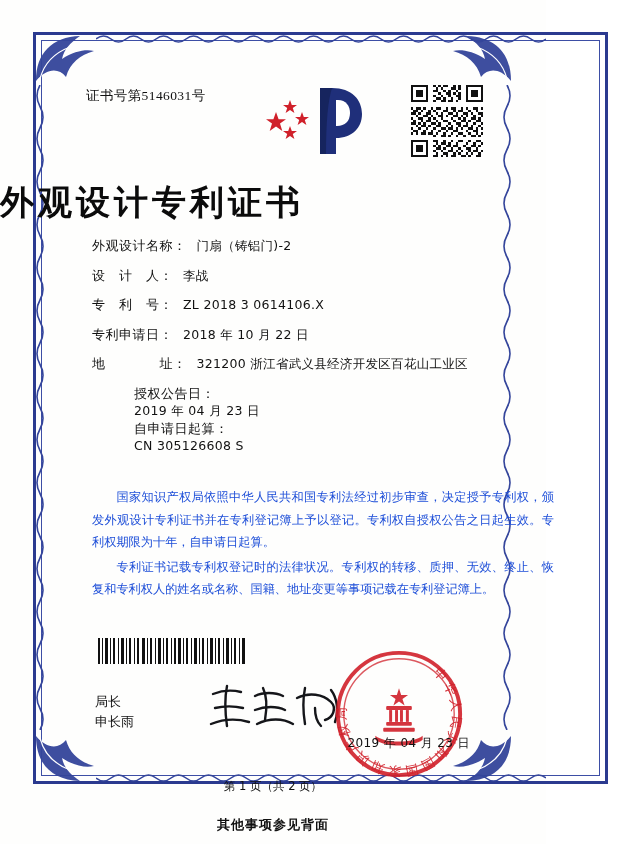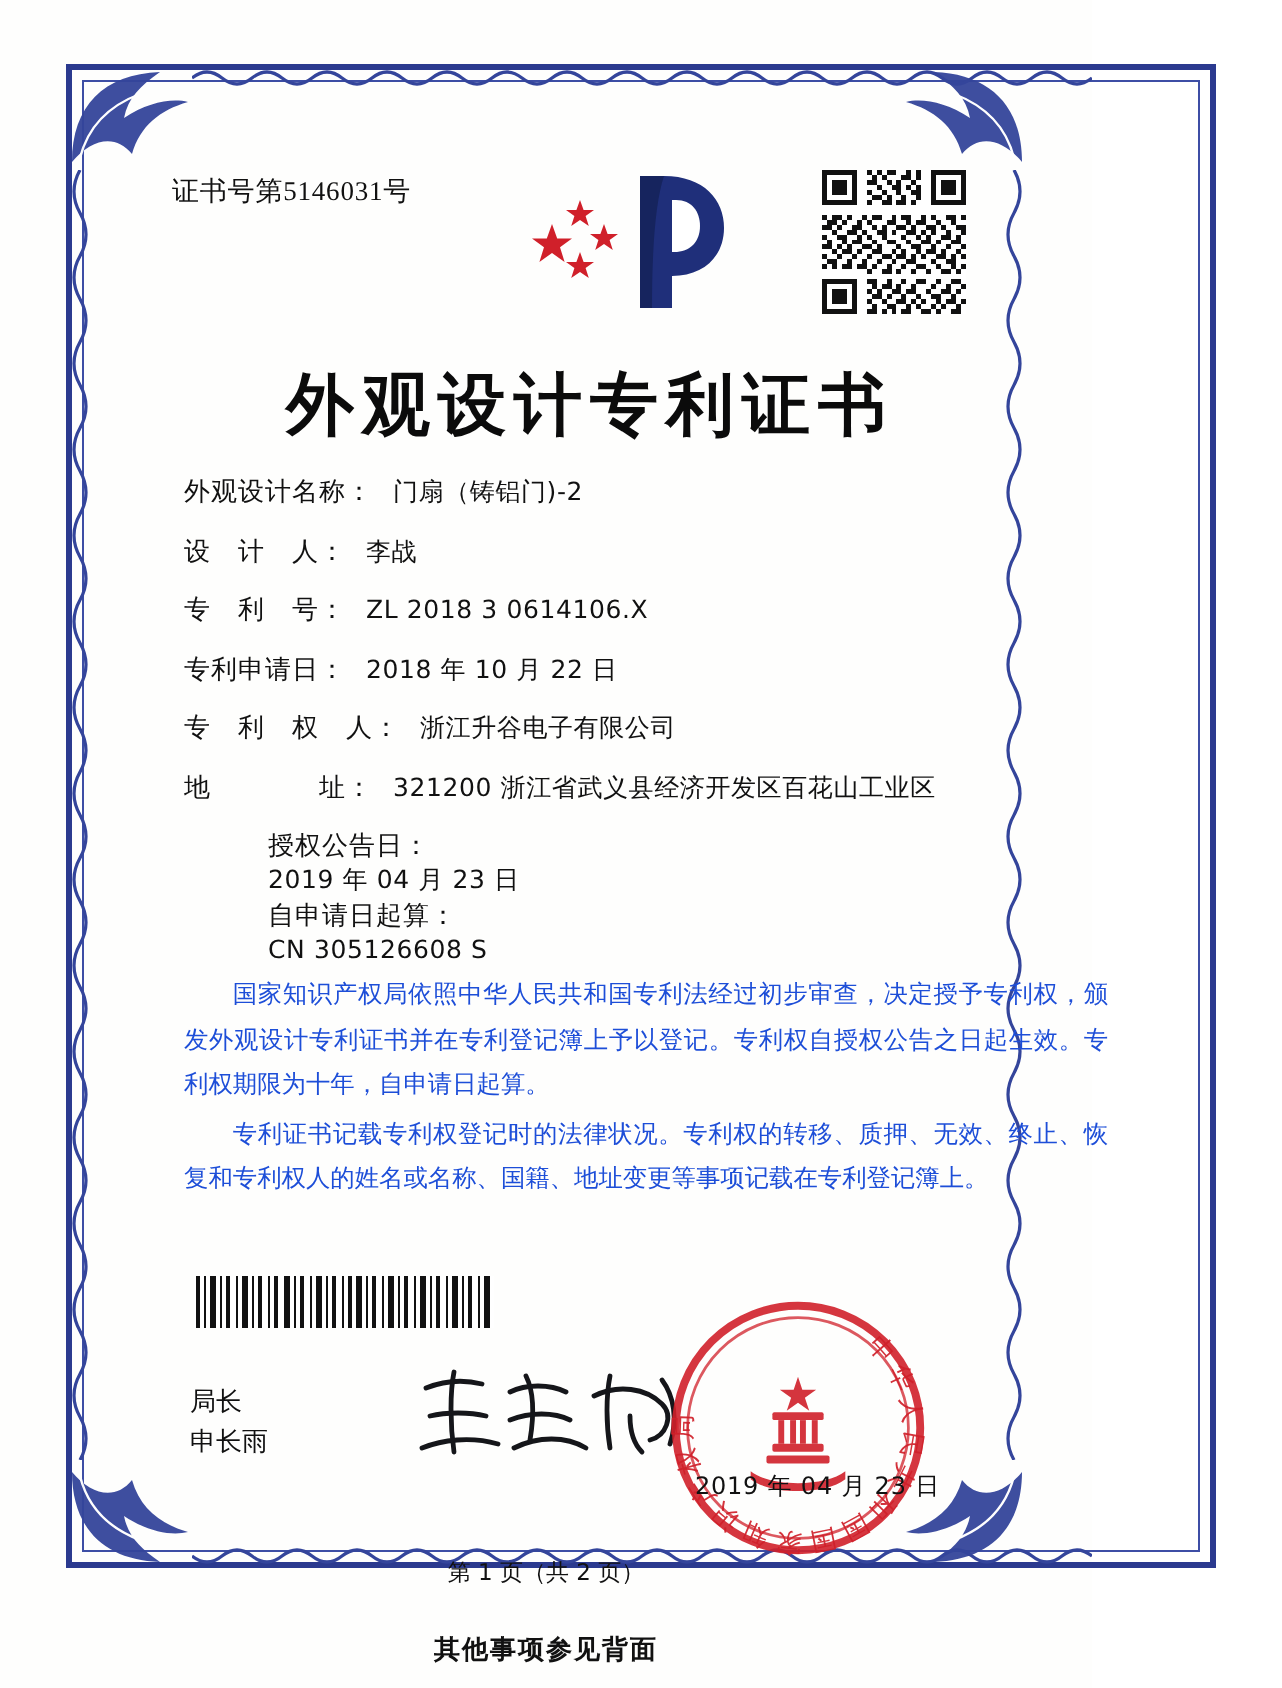--- a/index.html
+++ b/index.html
@@ -102,27 +102,26 @@
     background-blend-mode: multiply;
     position: absolute;
   }
   .qr-inner { position:absolute; inset:0; }
   .qr-inner svg { display:block; width:100%; height:100%; }
 
   .title {
     position: absolute;
     left: 0; right: 0;
     top: 180px;
-    text-align: center;
+    text-align: left;
     font-size: 34px;
     font-weight: bold;
     letter-spacing: 4px;
     color: #0b0b0b;
     font-family: "DejaVu Sans", sans-serif;
-    padding-left: 44px;
   }
 
   
   .fields {
     position: absolute;
     left: 92px;
     top: 237px;
     width: 460px;
   }
   .field-row {
@@ -534,24 +533,20 @@
     </div>
     <div class="field-row">
       <span class="field-label">专　利　号：</span>
       <span class="field-value">ZL 2018 3 0614106.X</span>
     </div>
     <div class="field-row">
       <span class="field-label">专利申请日：</span>
       <span class="field-value">2018 年 10 月 22 日</span>
     </div>
     <div class="field-row">
-      <span class="field-label">专　利　权　人：</span>
-      <span class="field-value">浙江升谷电子有限公司</span>
-    </div>
-    <div class="field-row">
       <span class="field-label">地　　　　址：</span>
       <span class="field-value">321200 浙江省武义县经济开发区百花山工业区</span>
     </div>
     <div class="field-row two-col" style="margin-top:8px;flex-direction:column;">
       <span class="field-label">授权公告日：</span>
       <span class="field-value">2019 年 04 月 23 日</span>
       <span class="field-label field-sep">自申请日起算：</span>
       <span class="field-value">CN 305126608 S</span>
     </div>
   </div>

